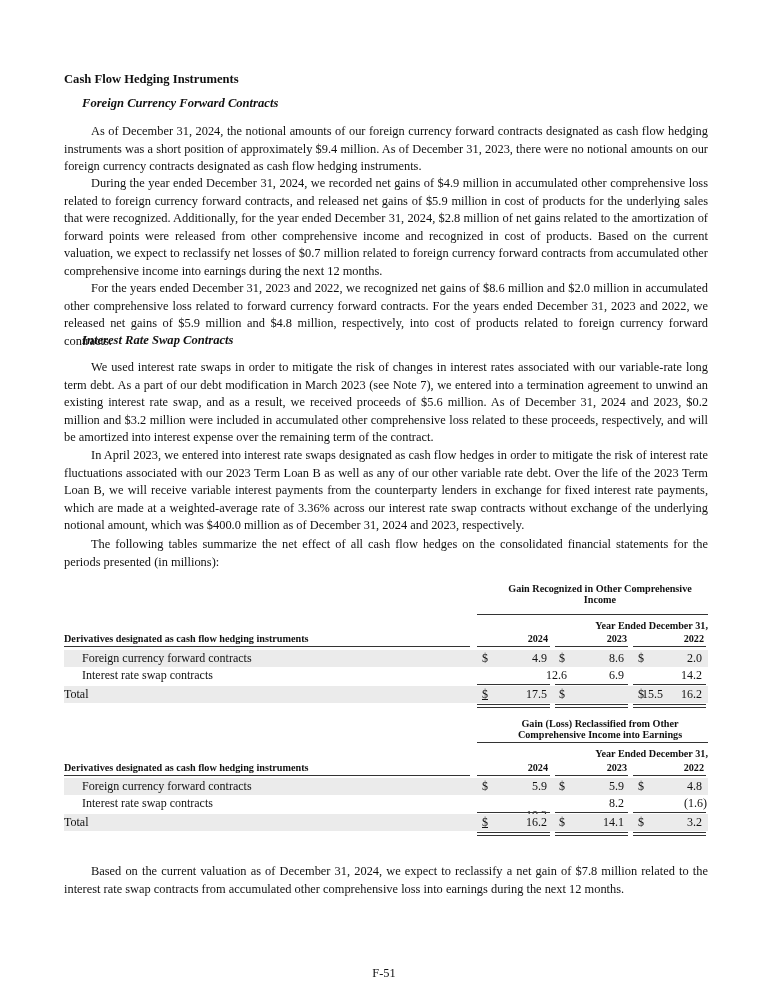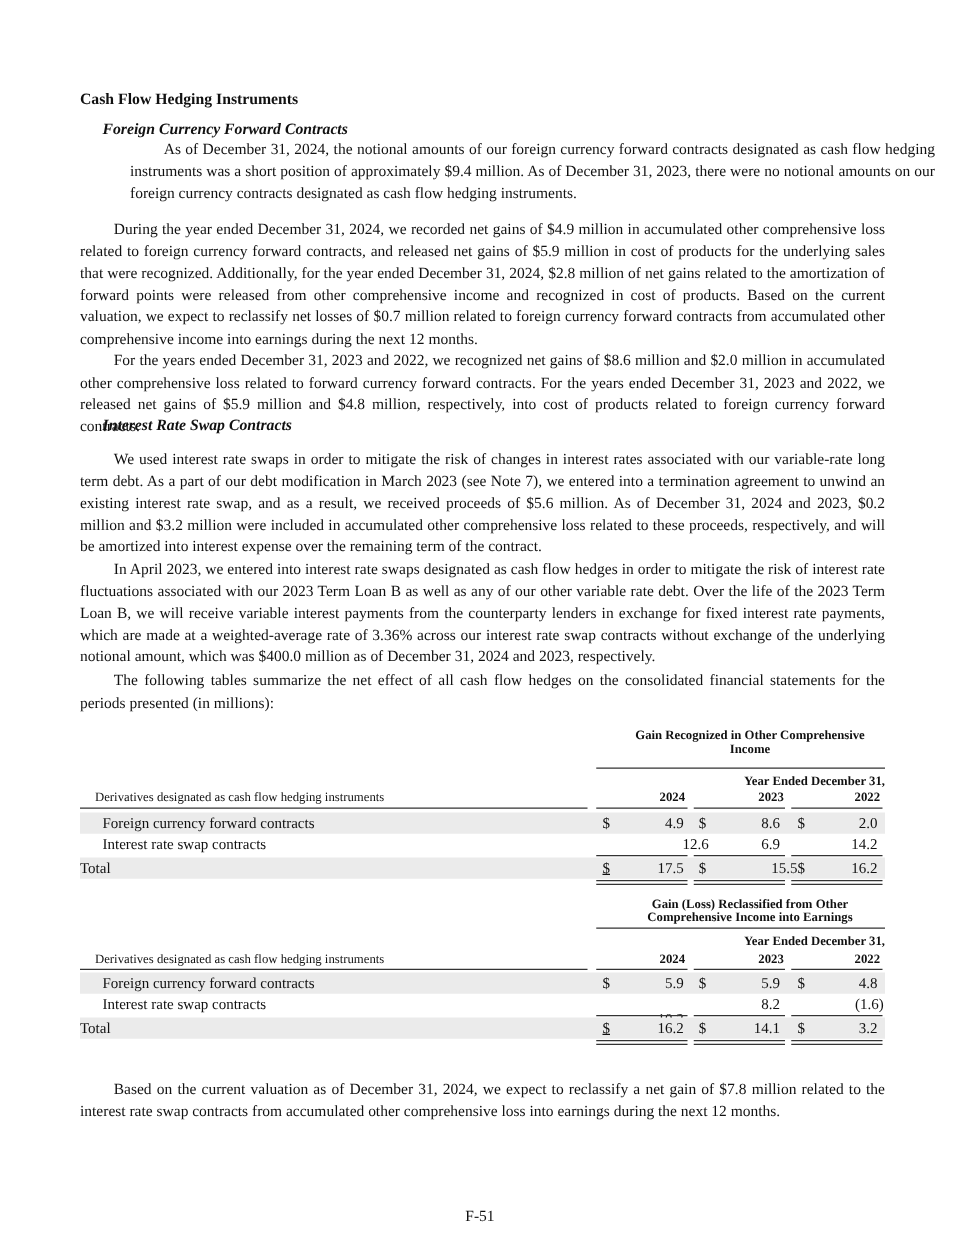--- a/index.html
+++ b/index.html
@@ -27,21 +27,21 @@
     position: absolute; left: 428px; width: 216px; text-align: center;
     font-weight: bold; font-size: 10.2px; line-height: 11px;
   }
   .tbl .yed {
     position: absolute; left: 413px; width: 231px; text-align: right;
     font-weight: bold; font-size: 10.2px; border-top: 1.5px solid #333;
     padding-top: 5px; line-height: 12px;
   }
   .tbl .hdr-row { position: absolute; left: 0; width: 644px; height: 14px; }
   .tbl .hdr-label {
-    position: absolute; left: 12px; bottom: 0; font-weight: normal; font-size: 10.2px;
+    position: absolute; left: 0; bottom: 0; font-weight: bold; font-size: 10.2px;
     line-height: 12px;
   }
   .tbl .hdr-rule { position: absolute; left: 0; width: 406px; bottom: -2px; border-top: 1.5px solid #333; }
   .tbl .year {
     position: absolute; bottom: 0; width: 69px; text-align: right;
     font-weight: bold; font-size: 10.2px; line-height: 12px;
   }
   .tbl .year-rule { position: absolute; bottom: -2px; width: 73px; border-top: 1.5px solid #333; }
   .tbl .row { position: absolute; left: 0; width: 644px; height: 17px; font-size: 12px; line-height: 17px; }
   .tbl .row.shade { background: #ebebeb; }
@@ -57,21 +57,21 @@
     font-size: 12.4px;
   }
 </style>
 </head>
 <body>
 
 <div class="page">
   <h1 class="section">Cash Flow Hedging Instruments</h1>
   <h2 class="sub" style="top:96px;">Foreign Currency Forward Contracts</h2>
 
-  <p class="para" style="top:111px;margin-left:40px;"> As of December 31, 2024, the notional amounts of our foreign currency forward contracts designated as cash flow hedging instruments was a short position of approximately $9.4 million. As of December 31, 2023, there were no notional amounts on our foreign currency contracts designated as cash flow hedging instruments.</p>
+  <p class="para" style="top:123px;"> As of December 31, 2024, the notional amounts of our foreign currency forward contracts designated as cash flow hedging instruments was a short position of approximately $9.4 million. As of December 31, 2023, there were no notional amounts on our foreign currency contracts designated as cash flow hedging instruments.</p>
   <p class="para" style="top:175px;">During the year ended December 31, 2024, we recorded net gains of $4.9 million in accumulated other comprehensive loss related to foreign currency forward contracts, and released net gains of $5.9 million in cost of products for the underlying sales that were recognized. Additionally, for the year ended December 31, 2024, $2.8 million of net gains related to the amortization of forward points were released from other comprehensive income and recognized in cost of products. Based on the current valuation, we expect to reclassify net losses of $0.7 million related to foreign currency forward contracts from accumulated other comprehensive income into earnings during the next 12 months.</p>
   <p class="para" style="top:280px;">For the years ended December 31, 2023 and 2022, we recognized net gains of $8.6 million and $2.0 million in accumulated other comprehensive loss related to forward currency forward contracts. For the years ended December 31, 2023 and 2022, we released net gains of $5.9 million and $4.8 million, respectively, into cost of products related to foreign currency forward contracts.</p>
 
   <h2 class="sub" style="top:333px;">Interest Rate Swap Contracts</h2>
 
   <p class="para" style="top:359px;">We used interest rate swaps in order to mitigate the risk of changes in interest rates associated with our variable-rate long term debt. As a part of our debt modification in March 2023 (see Note 7), we entered into a termination agreement to unwind an existing interest rate swap, and as a result, we received proceeds of $5.6 million. As of December 31, 2024 and 2023, $0.2 million and $3.2 million were included in accumulated other comprehensive loss related to these proceeds, respectively, and will be amortized into interest expense over the remaining term of the contract.</p>
   <p class="para" style="top:447px;">In April 2023, we entered into interest rate swaps designated as cash flow hedges in order to mitigate the risk of interest rate fluctuations associated with our 2023 Term Loan B as well as any of our other variable rate debt. Over the life of the 2023 Term Loan B, we will receive variable interest payments from the counterparty lenders in exchange for fixed interest rate payments, which are made at a weighted-average rate of 3.36% across our interest rate swap contracts without exchange of the underlying notional amount, which was $400.0 million as of December 31, 2024 and 2023, respectively.</p>
   <p class="para" style="top:536px;">The following tables summarize the net effect of all cash flow hedges on the consolidated financial statements for the periods presented (in millions):</p>
 
   <div class="tbl" style="top:580px;">
@@ -103,21 +103,21 @@
       <span class="val" style="left:578px;">14.2</span>
     </div>
     <span class="single" style="top:104px; left:413px;"></span>
     <span class="single" style="top:104px; left:491px;"></span>
     <span class="single" style="top:104px; left:569px;"></span>
     <div class="row shade total" style="top:106px;">
       <span class="lbl">Total</span>
       <span class="cur ul" style="left:418px;">$</span>
       <span class="val" style="left:423px;">17.5</span>
       <span class="cur" style="left:495px;">$</span>
-      <span class="val" style="left:493px;padding-left:21px;">15.5</span>
+      <span class="val" style="left:518px;padding-left:21px;">15.5</span>
       <span class="cur" style="left:574px;">$</span>
       <span class="val" style="left:578px;">16.2</span>
     </div>
     <span class="double" style="top:124px; left:413px;"></span>
     <span class="double" style="top:124px; left:491px;"></span>
     <span class="double" style="top:124px; left:569px;"></span>
   </div>
 
   <div class="tbl" style="top:712px;">
     <div class="caption" style="top:6px;">Gain (Loss) Reclassified from Other Comprehensive Income into Earnings</div>

